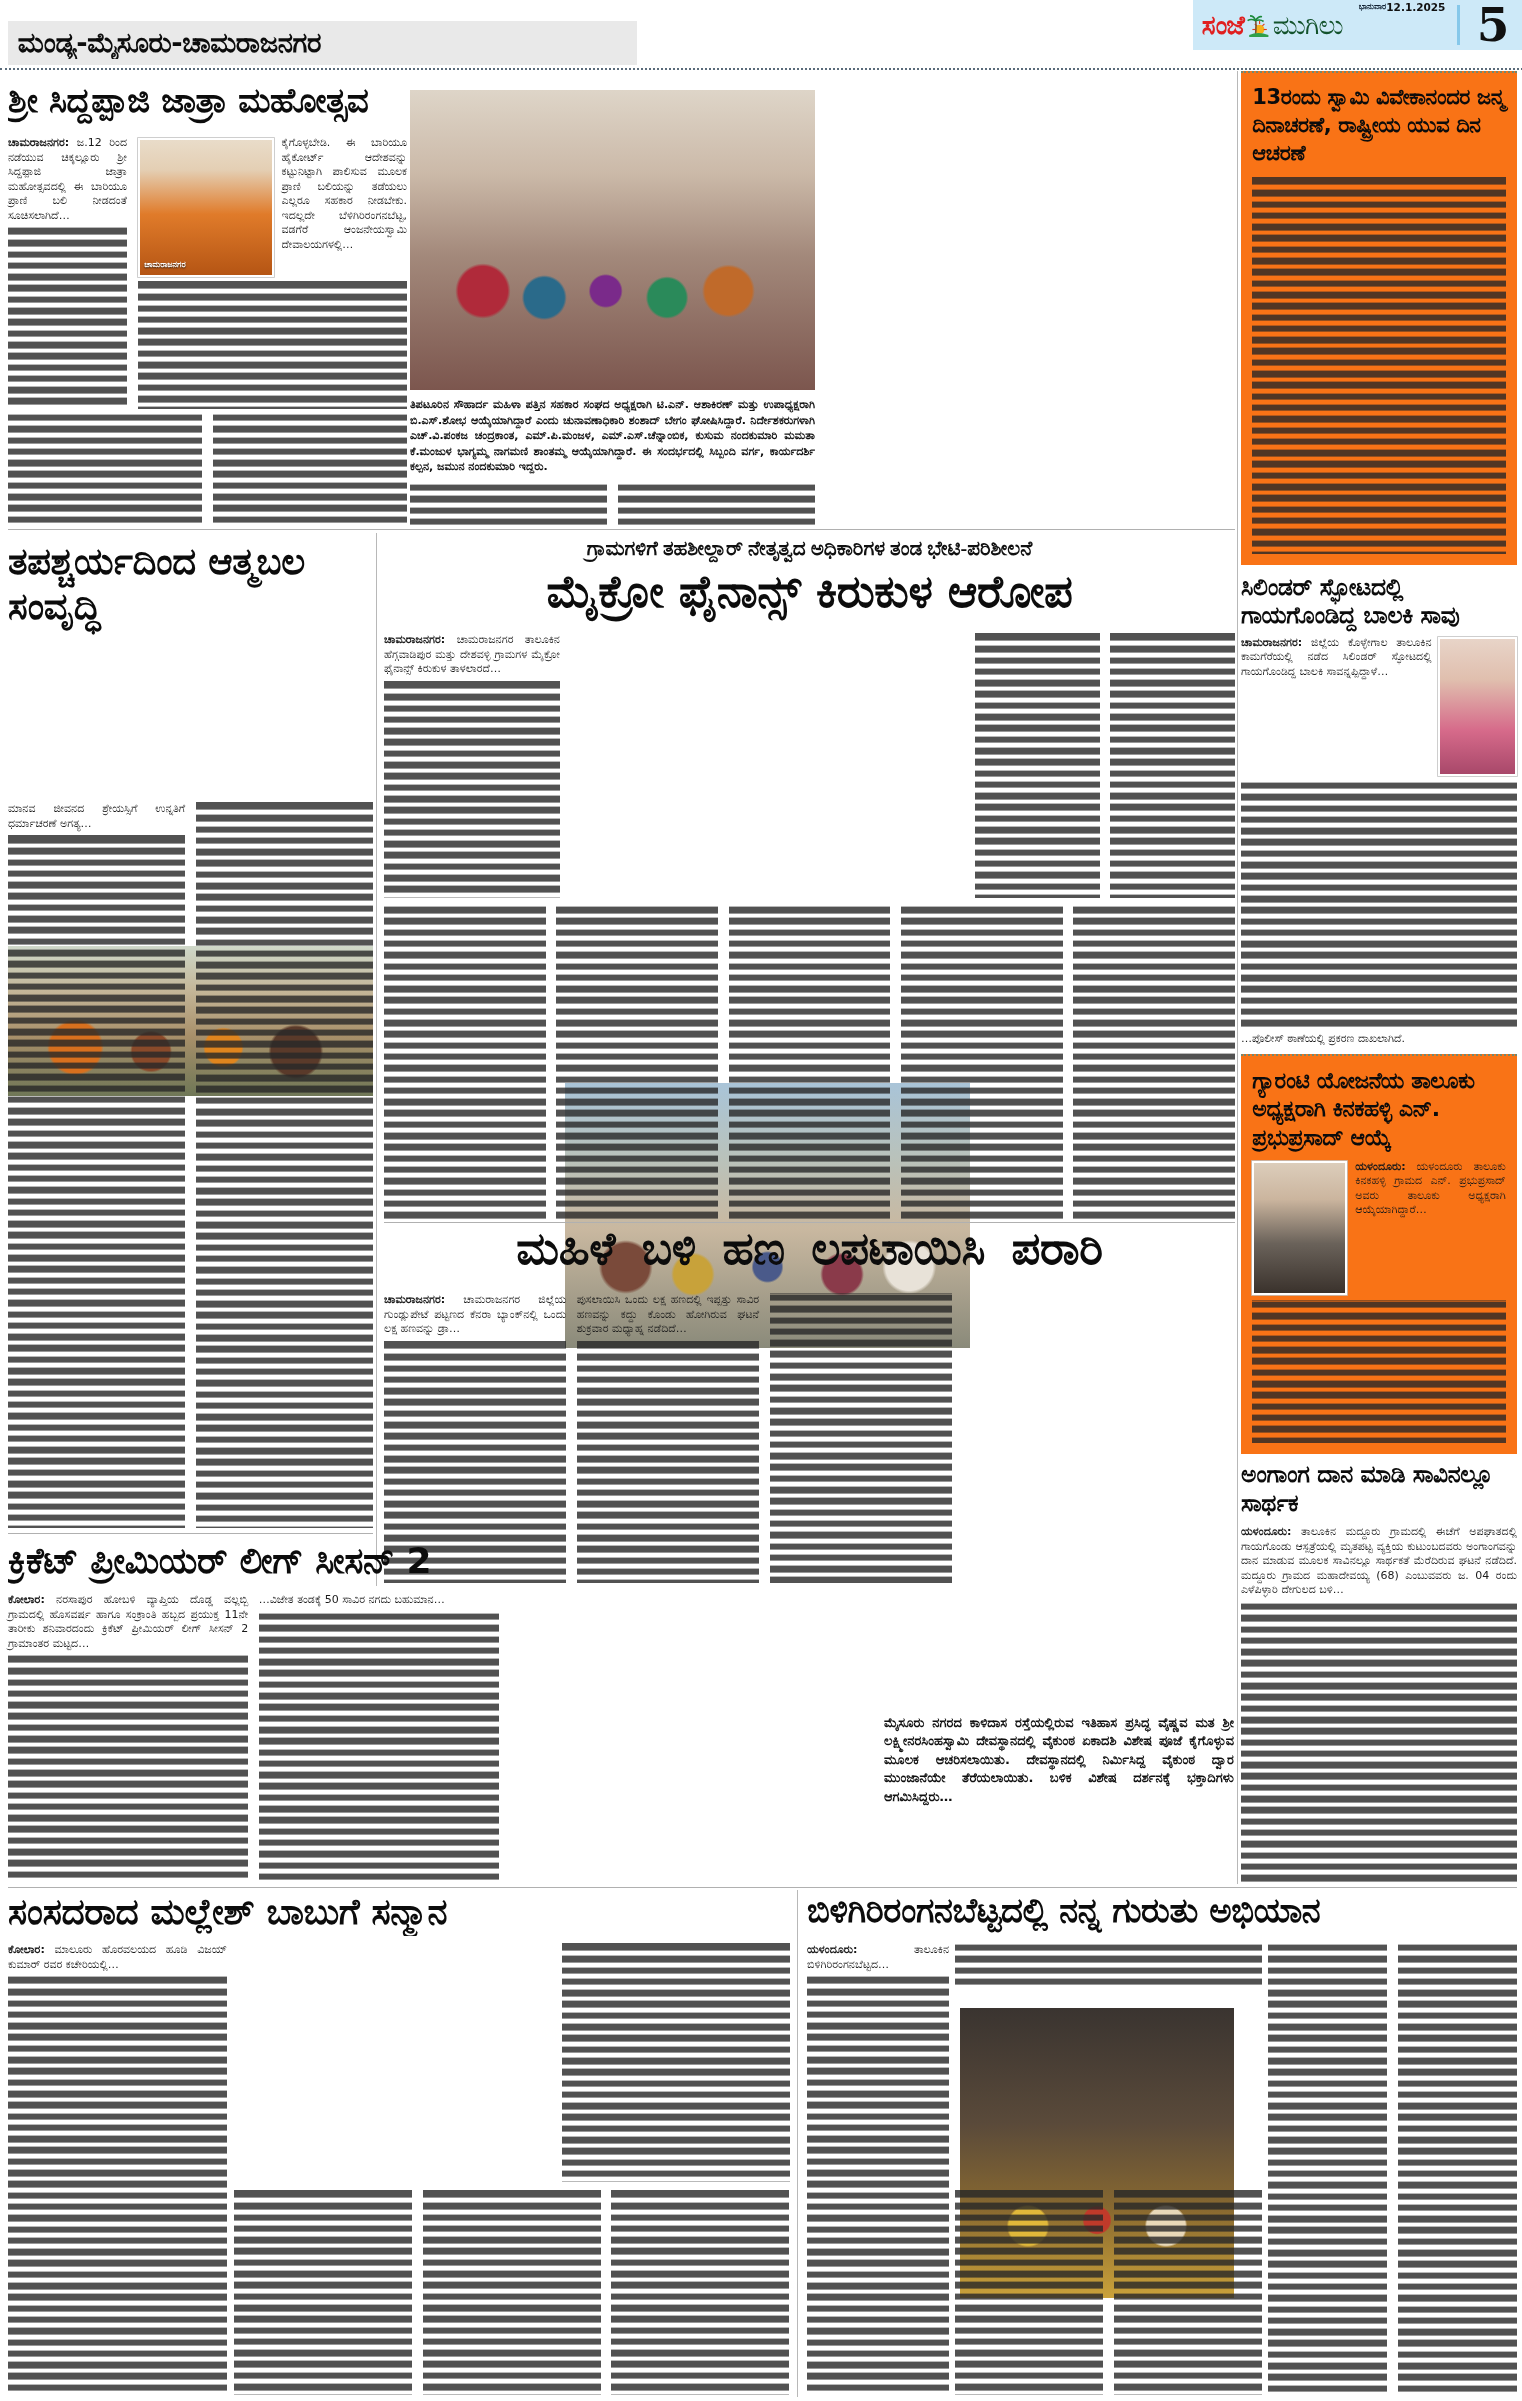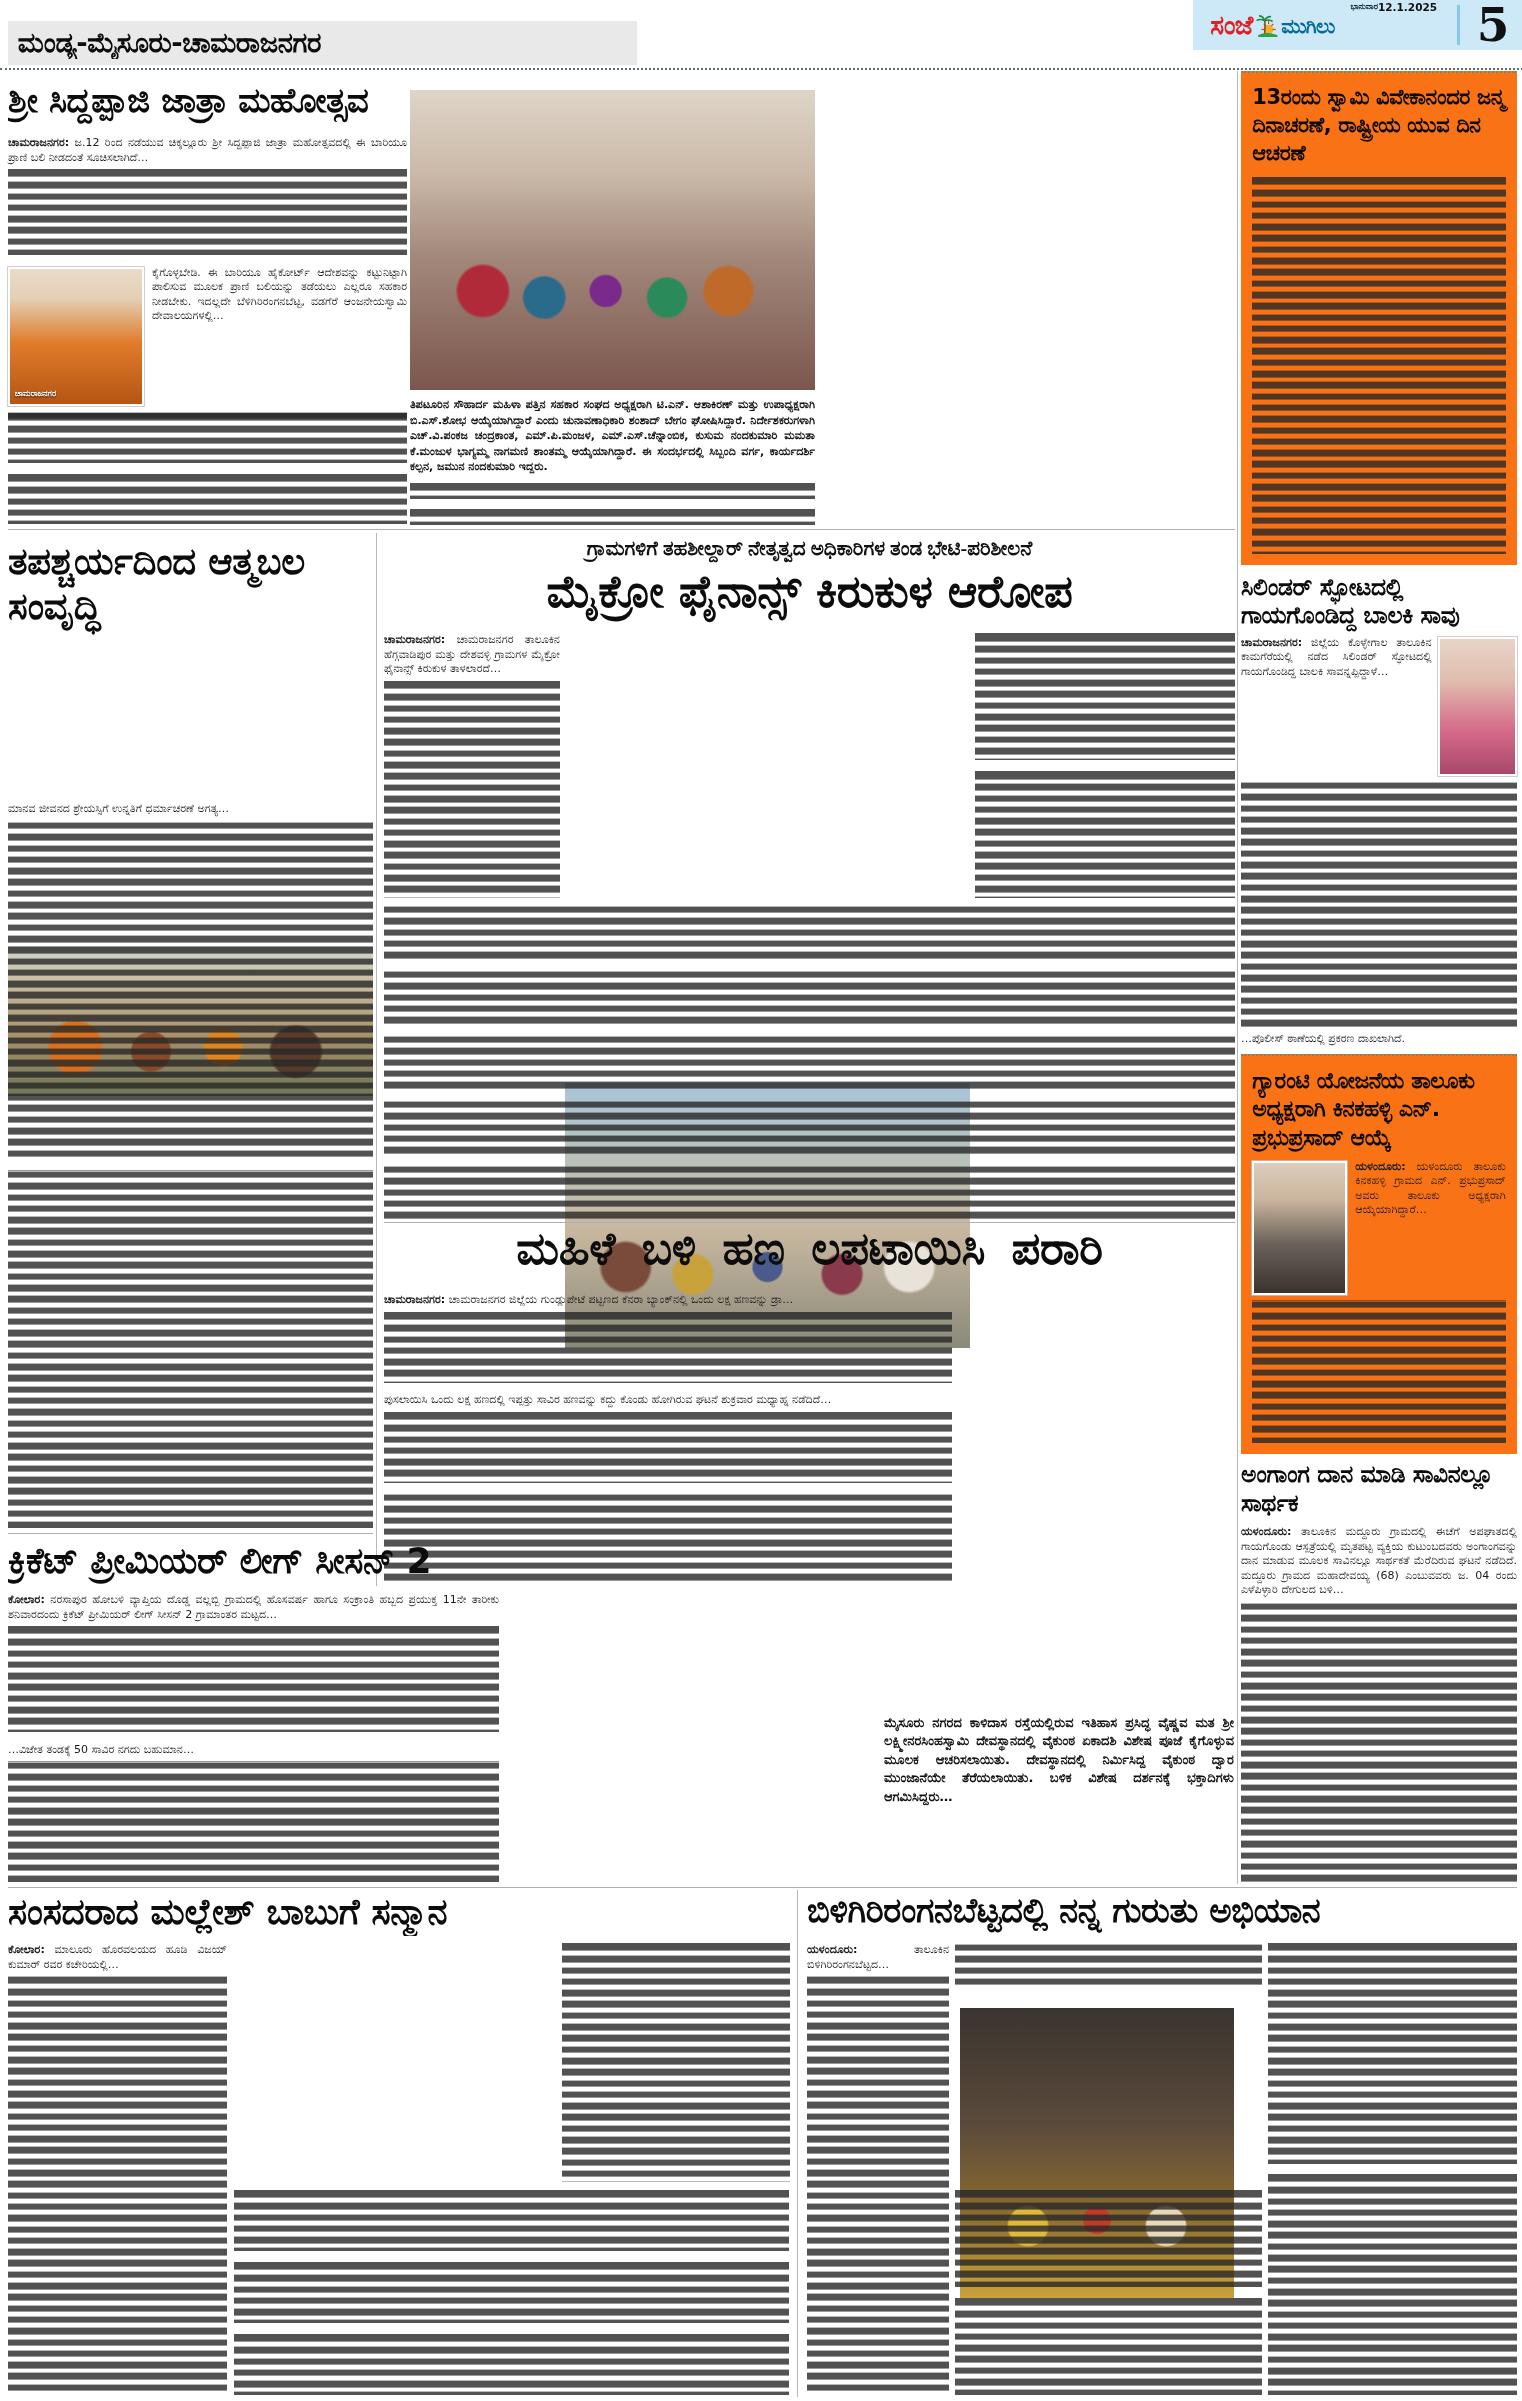--- a/index.html
+++ b/index.html
@@ -4,34 +4,34 @@
 <style>
   html,body{margin:0;padding:0;background:#888;}
   .page{position:relative;width:1523px;height:2401px;background:#ffffff;
         font-family:"DejaVu Sans","Liberation Sans",sans-serif;color:#1a1a1a;overflow:hidden;margin:0 auto;}
   .abs{position:absolute;}
   .headline{font-weight:bold;color:#0c0c0c;letter-spacing:-0.4px;line-height:1.15;}
   .nowrap{white-space:nowrap;overflow:hidden;}
   .kicker{font-weight:bold;color:#111;}
   .bodytext{font-size:11px;line-height:1.32;text-align:justify;margin:0 0 4px 0;}
   .dl{font-weight:bold;}
-  .cols{display:flex;gap:10.5px;width:100%;height:100%;flex-direction:column;}
+  .cols{display:flex;gap:10.5px;width:100%;height:100%;}
   .col{flex:1 1 0;display:flex;flex-direction:column;min-width:0;}
   .greek{flex:1 1 auto;min-height:9.7px;opacity:.8;
          background-image:repeating-linear-gradient(180deg,#272727 0px,#272727 6.5px,rgba(0,0,0,0) 6.5px,rgba(0,0,0,0) 11.3px);
          background-position:0 1.6px;}
   .photo{position:relative;overflow:hidden;}
   .caption{font-size:11px;font-weight:bold;line-height:1.42;text-align:justify;color:#101010;}
   .vrule{width:0.8px;background:#b8b8b8;}
   .hrule{height:0.8px;background:#b0b0b0;}
   .greenbox{background:#f97316;border-top:2.4px dotted #74876f;box-sizing:border-box;}
   .mast{background:#cde9f8;display:flex;align-items:stretch;}
   .brandrow{display:flex;align-items:center;justify-content:center;gap:2.4px;}
   .brand-red{color:#e02020;font-weight:bold;font-size:26px;letter-spacing:-0.8px;}
-  .brand-dark{color:#0369a1;font-weight:bold;font-size:20px;letter-spacing:-0.8px;}
+  .brand-dark{color:#14532d;font-weight:normal;font-size:26px;letter-spacing:-0.8px;}
   .bluebar{height:3.2px;background:#1d8cc9;border-radius:1.6px;margin:0.8px 8px 0.8px 8px;}
   .pagenum{font-family:"DejaVu Serif","Liberation Serif",serif;font-weight:bold;font-size:47px;line-height:48px;color:#111;}
   .portrait{border:2.4px solid #fff;box-shadow:0 0 0 0.8px #c2c2c2;box-sizing:border-box;}
   .ovl{position:absolute;left:4.8px;bottom:4.8px;color:#fff;font-size:8px;font-weight:bold;text-shadow:0 0.8px 1.6px rgba(0,0,0,.8);}
 </style>
 </head>
 <body>
 
 <div class="page">
 

